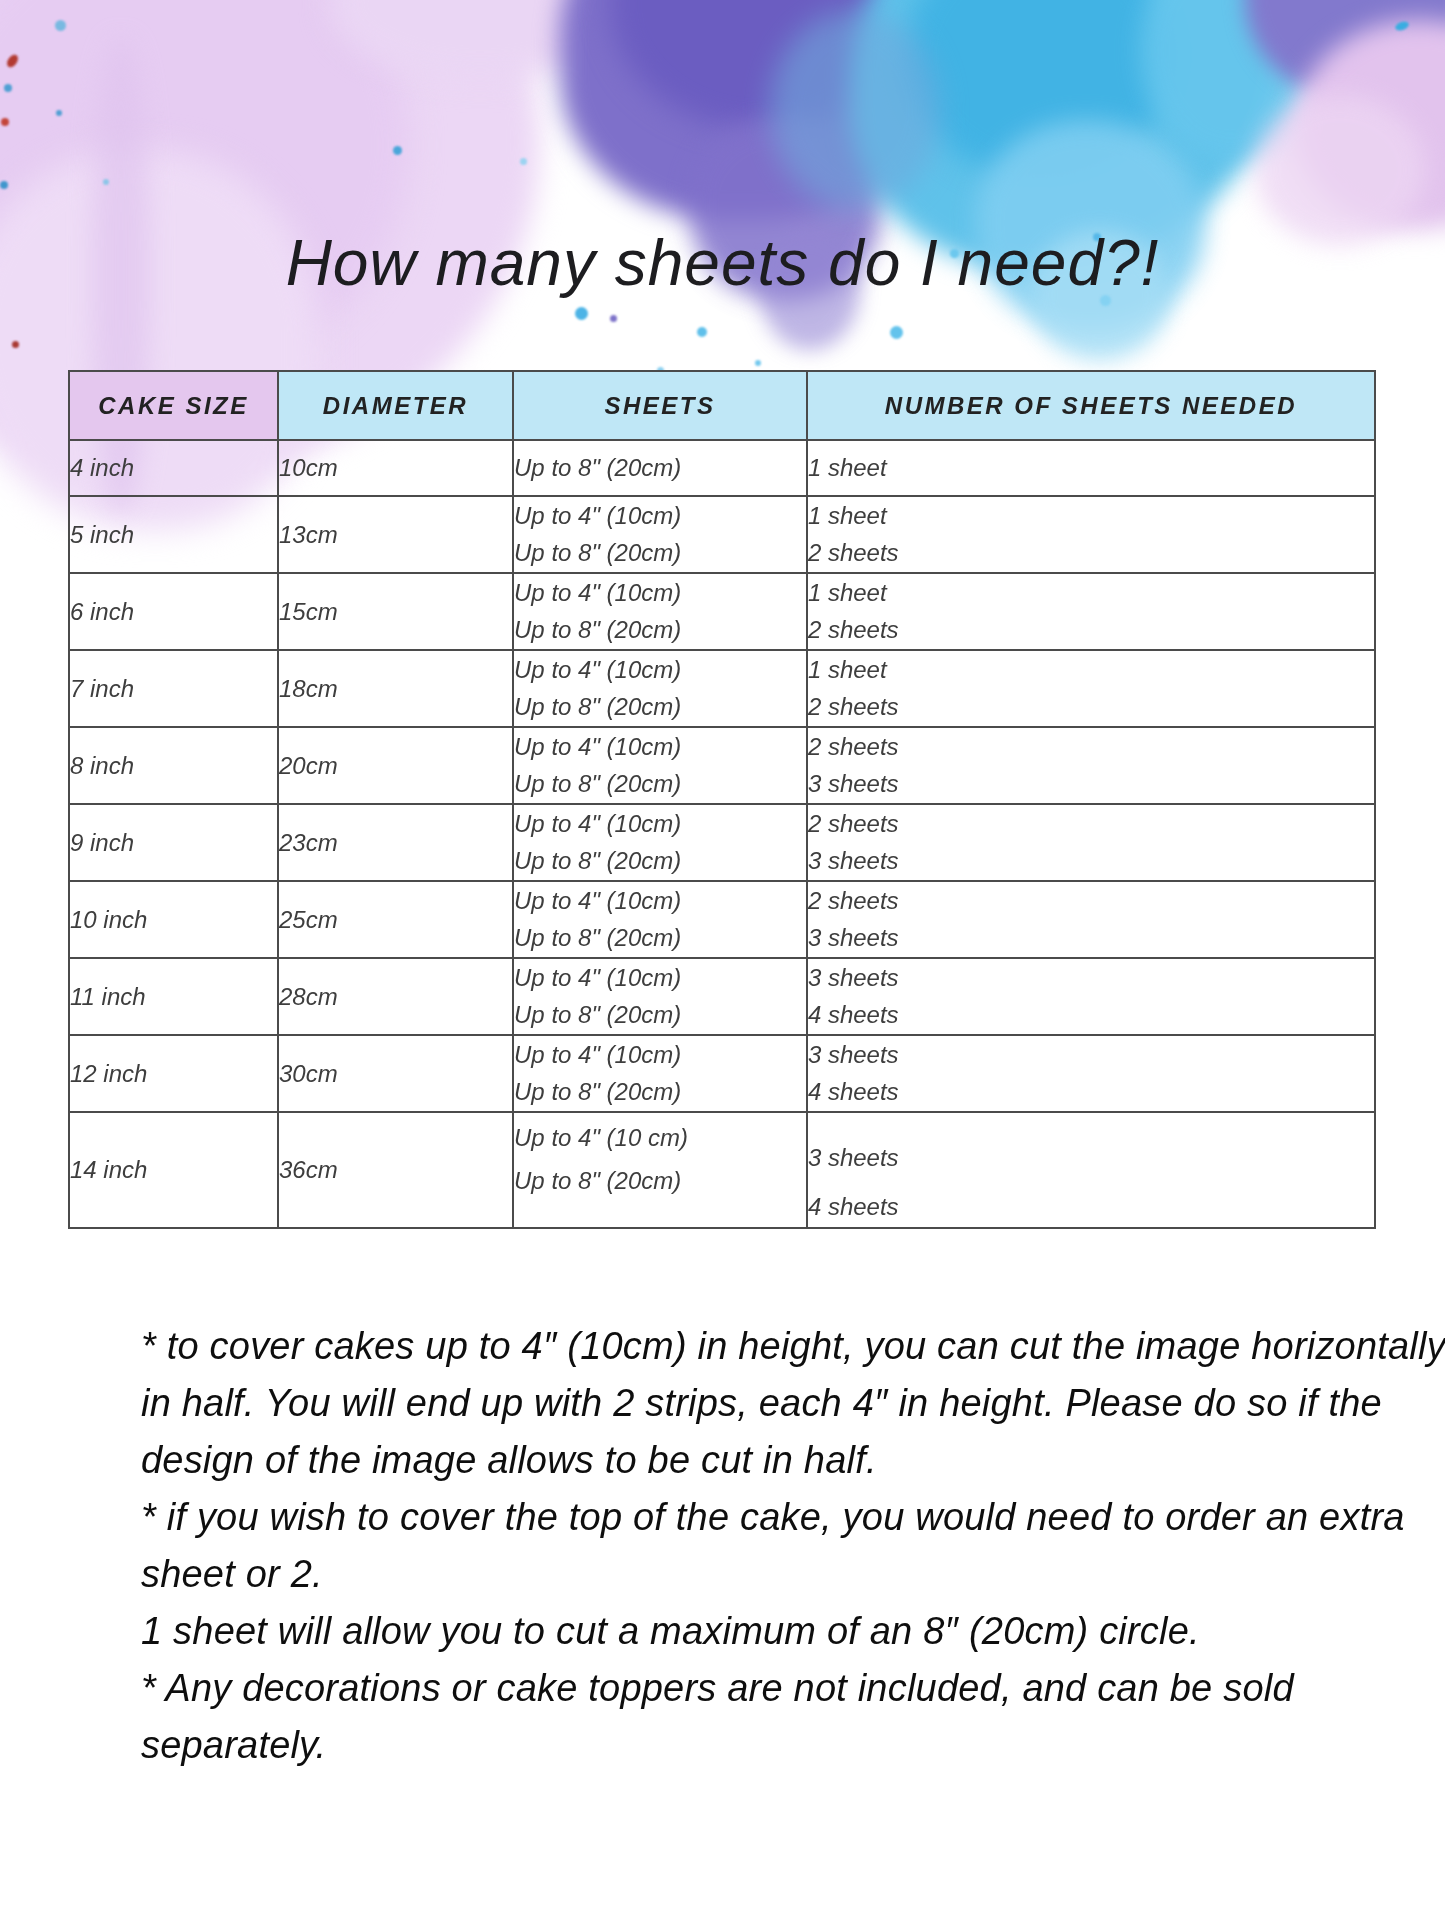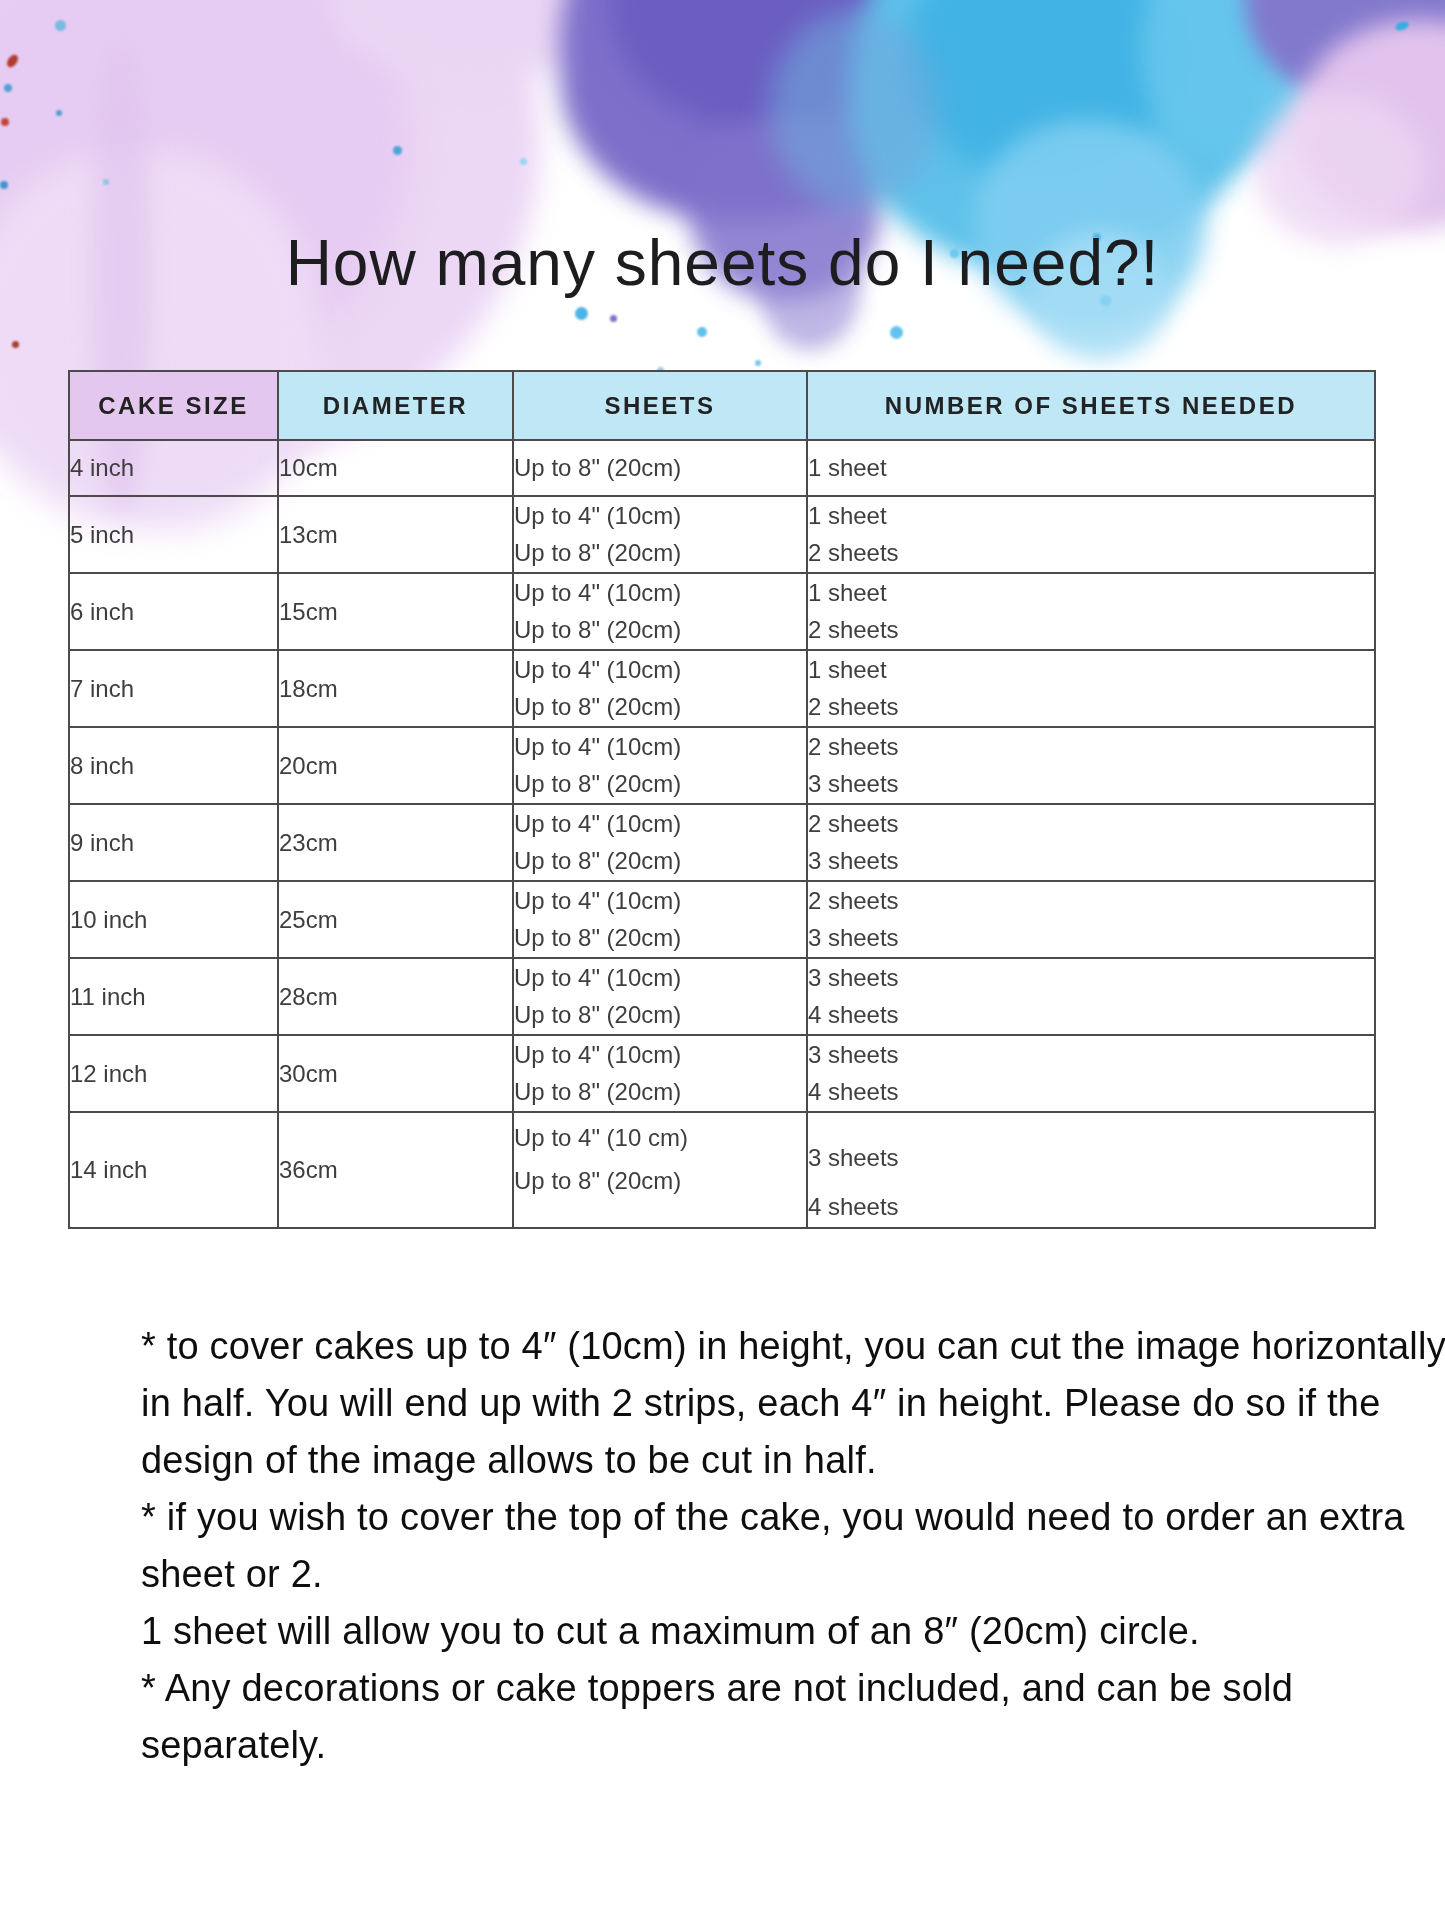--- a/index.html
+++ b/index.html
@@ -1,18 +1,18 @@
 <!DOCTYPE html>
 <html style="--header-pink: #e4c7ee; --header-blue: #bfe7f6; --table-border: #4b4b4b; --text-dark: #3e3e3e; --watercolor-lavender: #e6ccf2; --watercolor-purple: #7b6dc9; --watercolor-blue: #5fc2ea; --watercolor-pink: #e2c3ed;"><head>
 <meta charset="utf-8">
 <style>
   html,body { margin:0; padding:0; background:#fff; }
   .page {
     position:relative; width:1445px; height:1927px; background:#ffffff;
-    overflow:hidden; font-family:"Liberation Sans", sans-serif;
+    overflow:hidden; font-family:"Liberation Sans", sans-serif;font-style:italic;
   }
   .watercolor { position:absolute; left:0; top:0; width:100%; height:620px; pointer-events:none; }
   .blob { position:absolute; }
   .dot  { position:absolute; border-radius:50%; filter:blur(1px); }
 
   .title {
     position:absolute; top:228px; left:0; width:100%; margin:0;
     text-align:center; font-size:64px; line-height:70px; font-weight:500;
     color:#1d1d20; letter-spacing:1px;
   }

